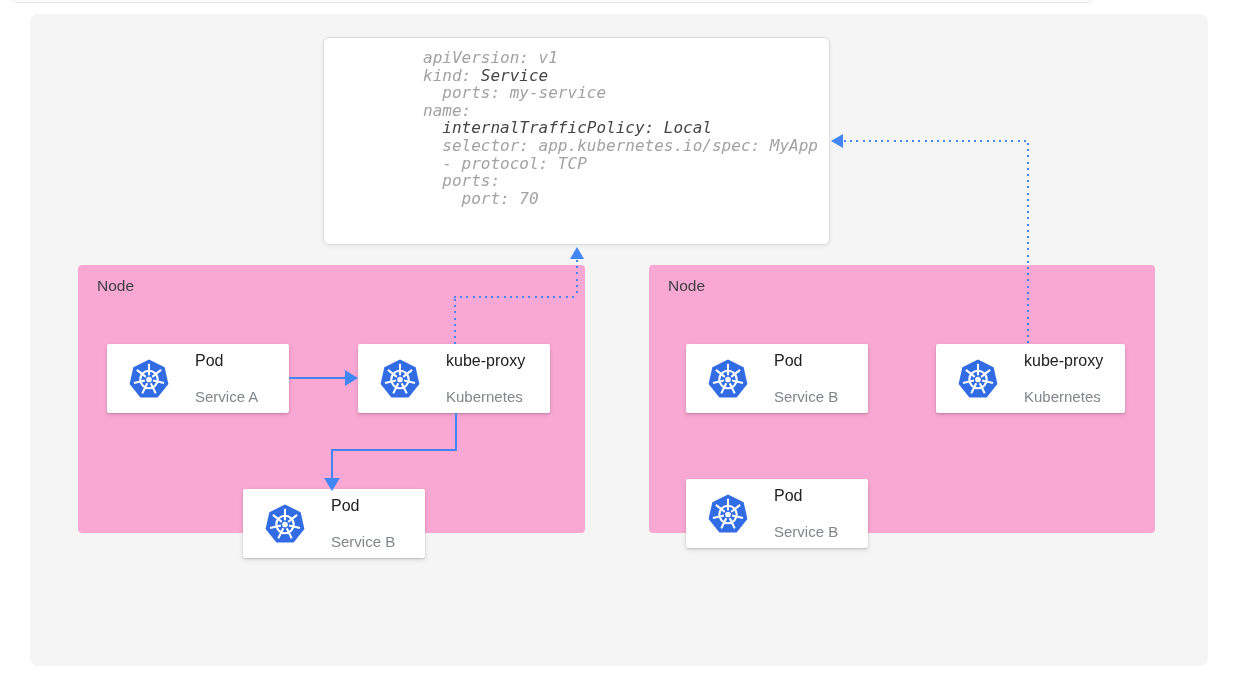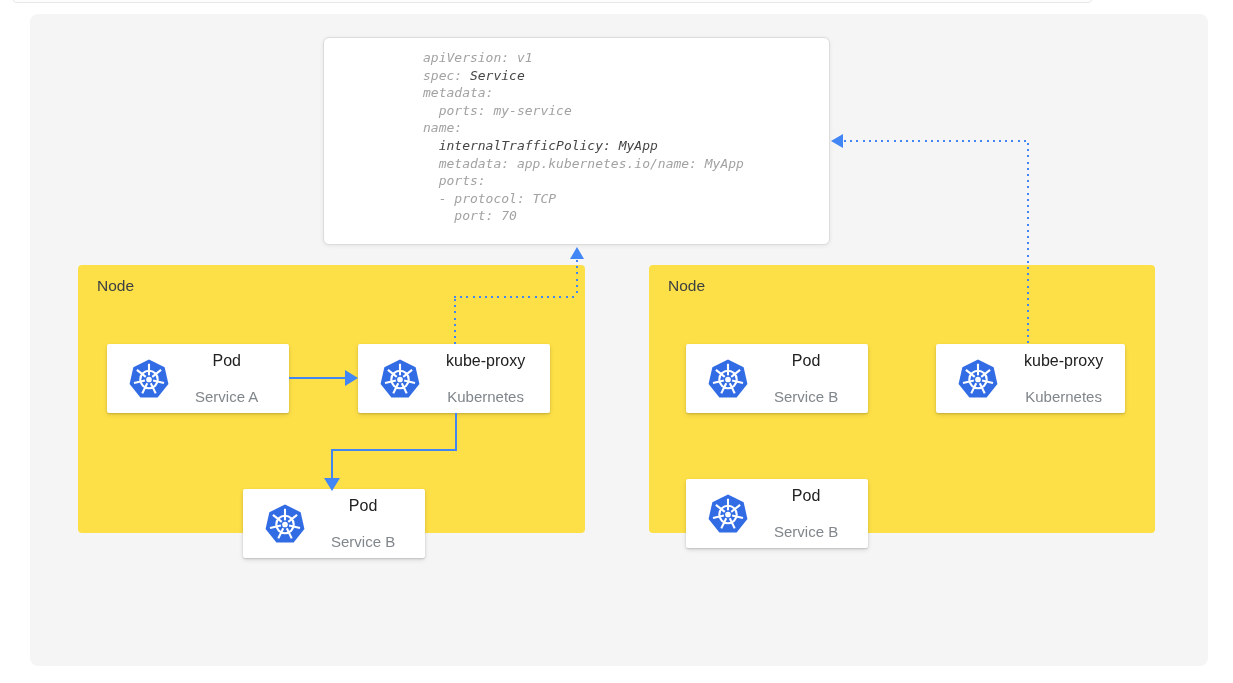--- a/index.html
+++ b/index.html
@@ -40,32 +40,32 @@
     width: 507px;
     height: 208px;
     box-sizing: border-box;
     background: #ffffff;
     border: 1px solid #dcdcdc;
     border-radius: 6px;
     box-shadow: 0 1px 4px rgba(0,0,0,0.07);
     padding: 11px 0 0 99px;
     font-family: "DejaVu Sans Mono", "Liberation Mono", monospace;
     font-style: italic;
-    font-size: 13px;
+    font-size: 16px;
     line-height: 17.6px;
     color: #a2a2a2;
   }
   .yaml-line { white-space: pre; }
   .yaml-bold { font-weight: normal; color: #454545; }
   
   .knode {
     position: absolute;
     top: 265px;
     height: 268px;
-    background: #fde047;
+    background: #f9a8d4;
     border-radius: 4px;
   }
   #node-left  { left: 78px;  width: 507px; }
   #node-right { left: 649px; width: 506px; }
   .knode-label {
     position: absolute;
     left: 19px;
     top: 12px;
     font-size: 15.5px;
     color: #3c4043;
@@ -76,21 +76,21 @@
     height: 69px;
     box-sizing: border-box;
     background: #ffffff;
     border-radius: 2px;
     box-shadow: 0 1px 2px rgba(0,0,0,0.16), 0 2px 5px rgba(0,0,0,0.10);
     display: flex;
     align-items: center;
     padding-left: 21px;
   }
   .card .k8s-icon { width: 42px; height: 42px; flex: none; margin-right: 25px; }
-  .card-text { display: flex; flex-direction: column; text-align: center; }
+  .card-text { display: flex; flex-direction: column; }
   .card-title { font-size: 16px; line-height: 19px; color: #212121; }
   .card-sub   { font-size: 15px; line-height: 18px; color: #80868b; margin-top: 18px; }
   #card-left-pod-a      { left: 107px; top: 344px; width: 182px; }
   #card-left-kube-proxy { left: 358px; top: 344px; width: 192px; }
   #card-left-pod-b      { left: 243px; top: 489px; width: 182px; }
   #card-right-pod-b1    { left: 686px; top: 344px; width: 182px; }
   #card-right-kube-proxy{ left: 936px; top: 344px; width: 189px; }
   #card-right-pod-b2    { left: 686px; top: 479px; width: 182px; }
   
   .line { position: absolute; background: #4285f4; }
@@ -122,28 +122,27 @@
 <body>
 
 <div id="page">
 
   <div class="top-edge"></div>
 
   <div class="panel"></div>
 
   <div class="yaml-card">
     <div class="yaml-line"><span>apiVersion: v1</span></div>
-    <div class="yaml-line"><span>spec: </span><span class="yaml-bold">Service</span></div>
-    <div class="yaml-line"><span>metadata:</span></div>
+    <div class="yaml-line"><span>kind: </span><span class="yaml-bold">Service</span></div>
     <div class="yaml-line"><span>  ports: my-service</span></div>
     <div class="yaml-line"><span>name:</span></div>
-    <div class="yaml-line"><span>  </span><span class="yaml-bold">internalTrafficPolicy: MyApp</span></div>
-    <div class="yaml-line"><span>  metadata: app.kubernetes.io/name: MyApp</span></div>
+    <div class="yaml-line"><span>  </span><span class="yaml-bold">internalTrafficPolicy: Local</span></div>
+    <div class="yaml-line"><span>  selector: app.kubernetes.io/spec: MyApp</span></div>
+    <div class="yaml-line"><span>  - protocol: TCP</span></div>
     <div class="yaml-line"><span>  ports:</span></div>
-    <div class="yaml-line"><span>  - protocol: TCP</span></div>
     <div class="yaml-line"><span>    port: 70</span></div>
   </div>
 
   <div class="knode" id="node-left">
     <div class="knode-label">Node</div>
   </div>
   <div class="knode" id="node-right">
     <div class="knode-label">Node</div>
   </div>
 

